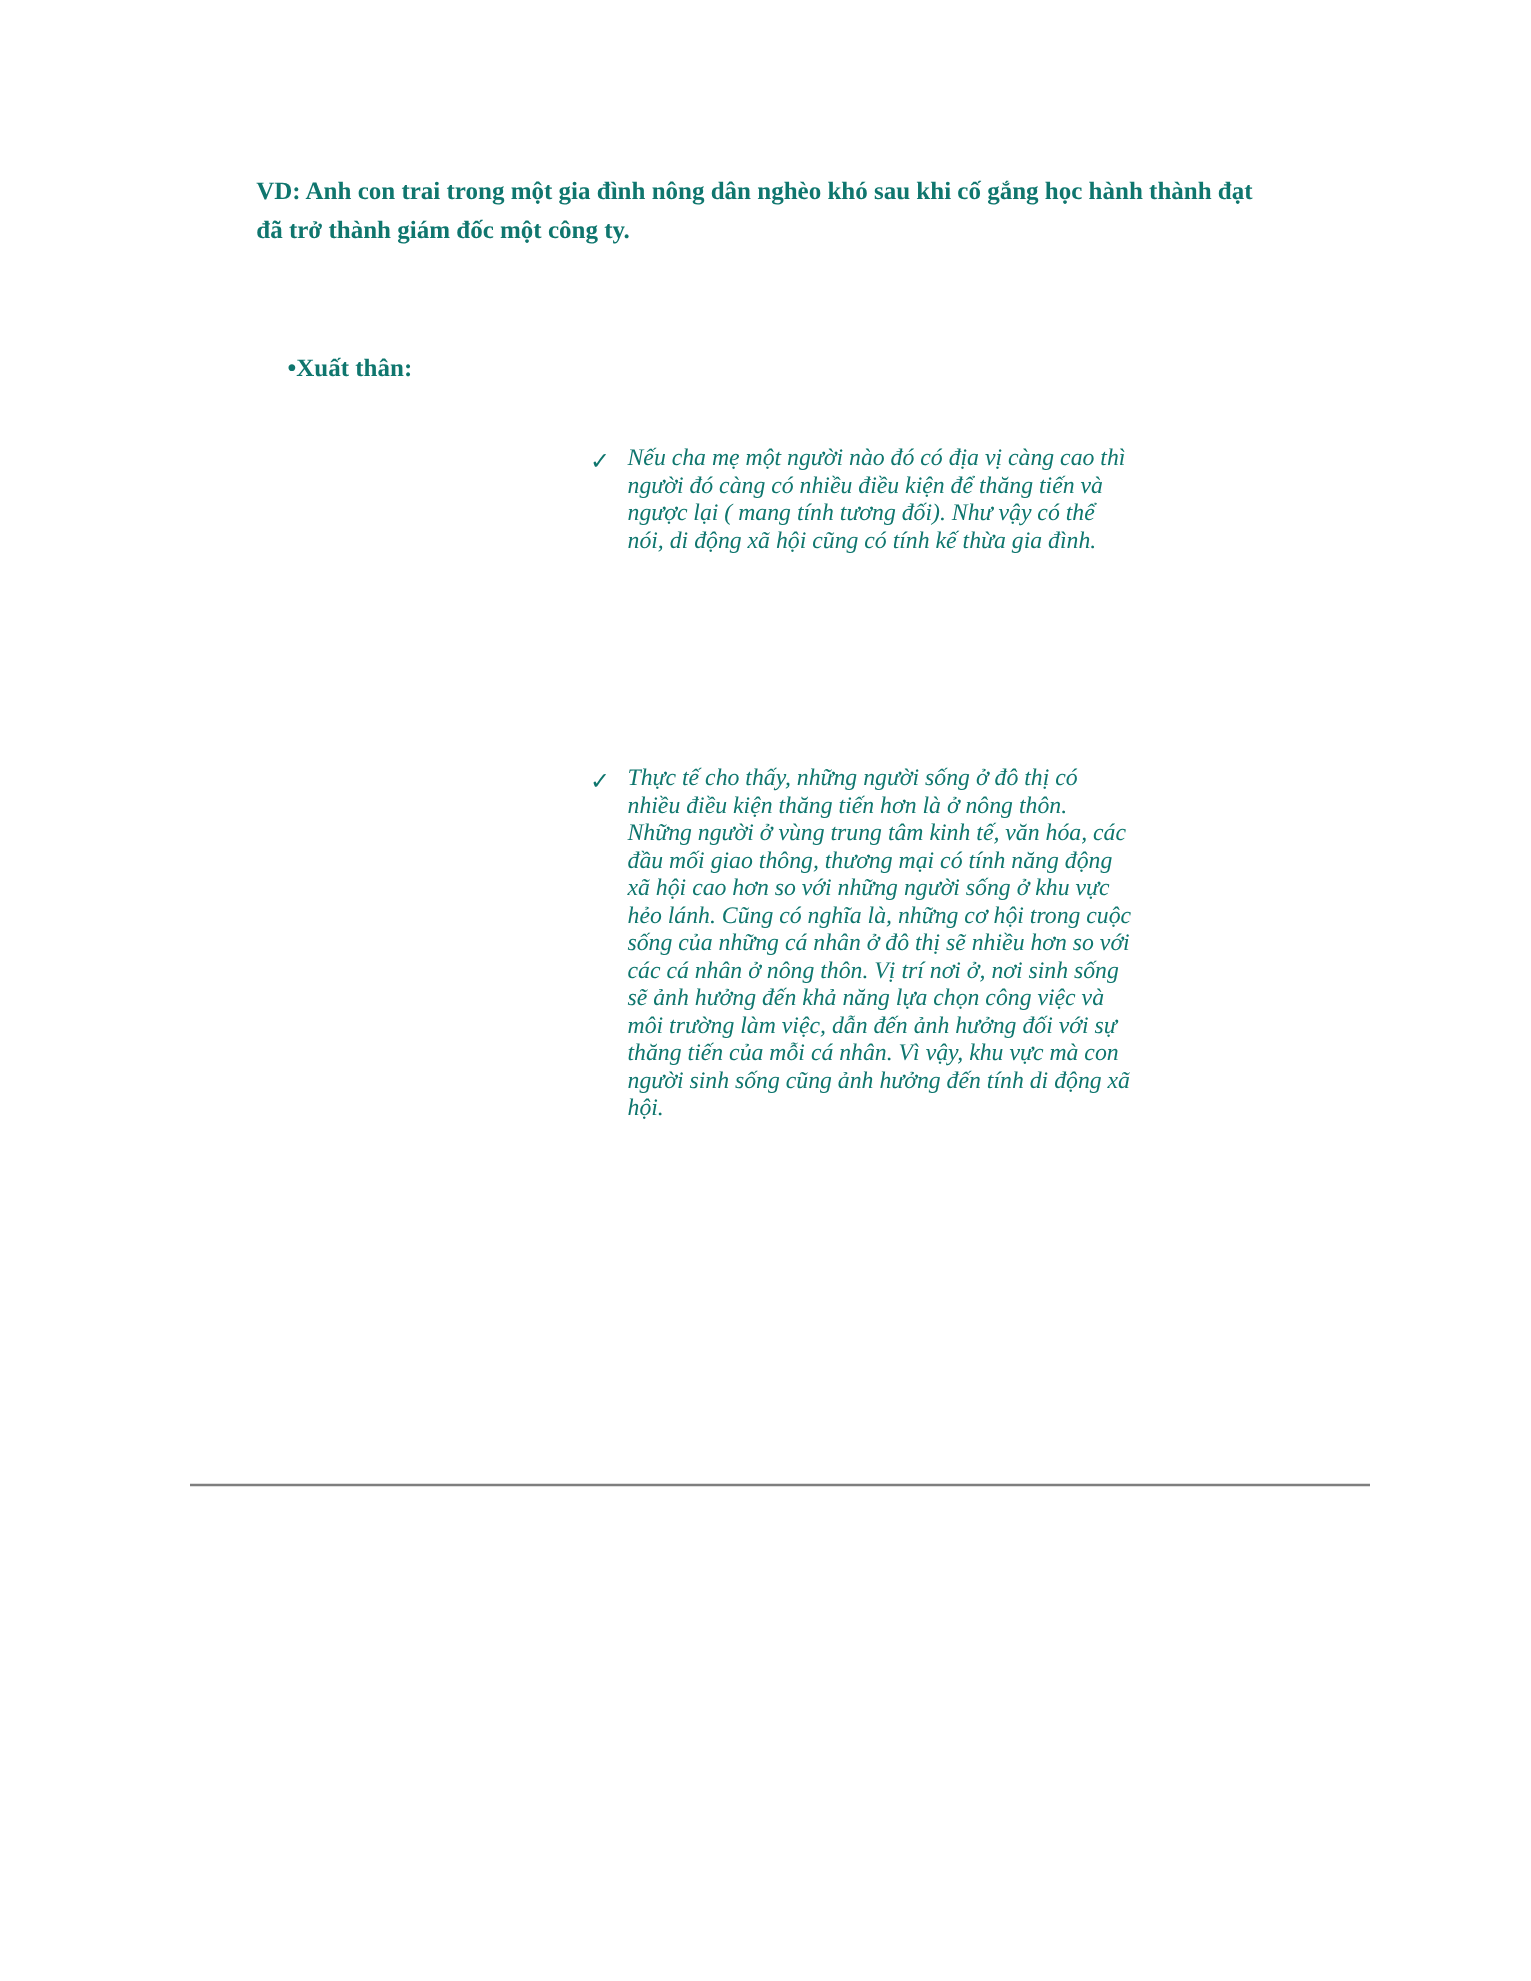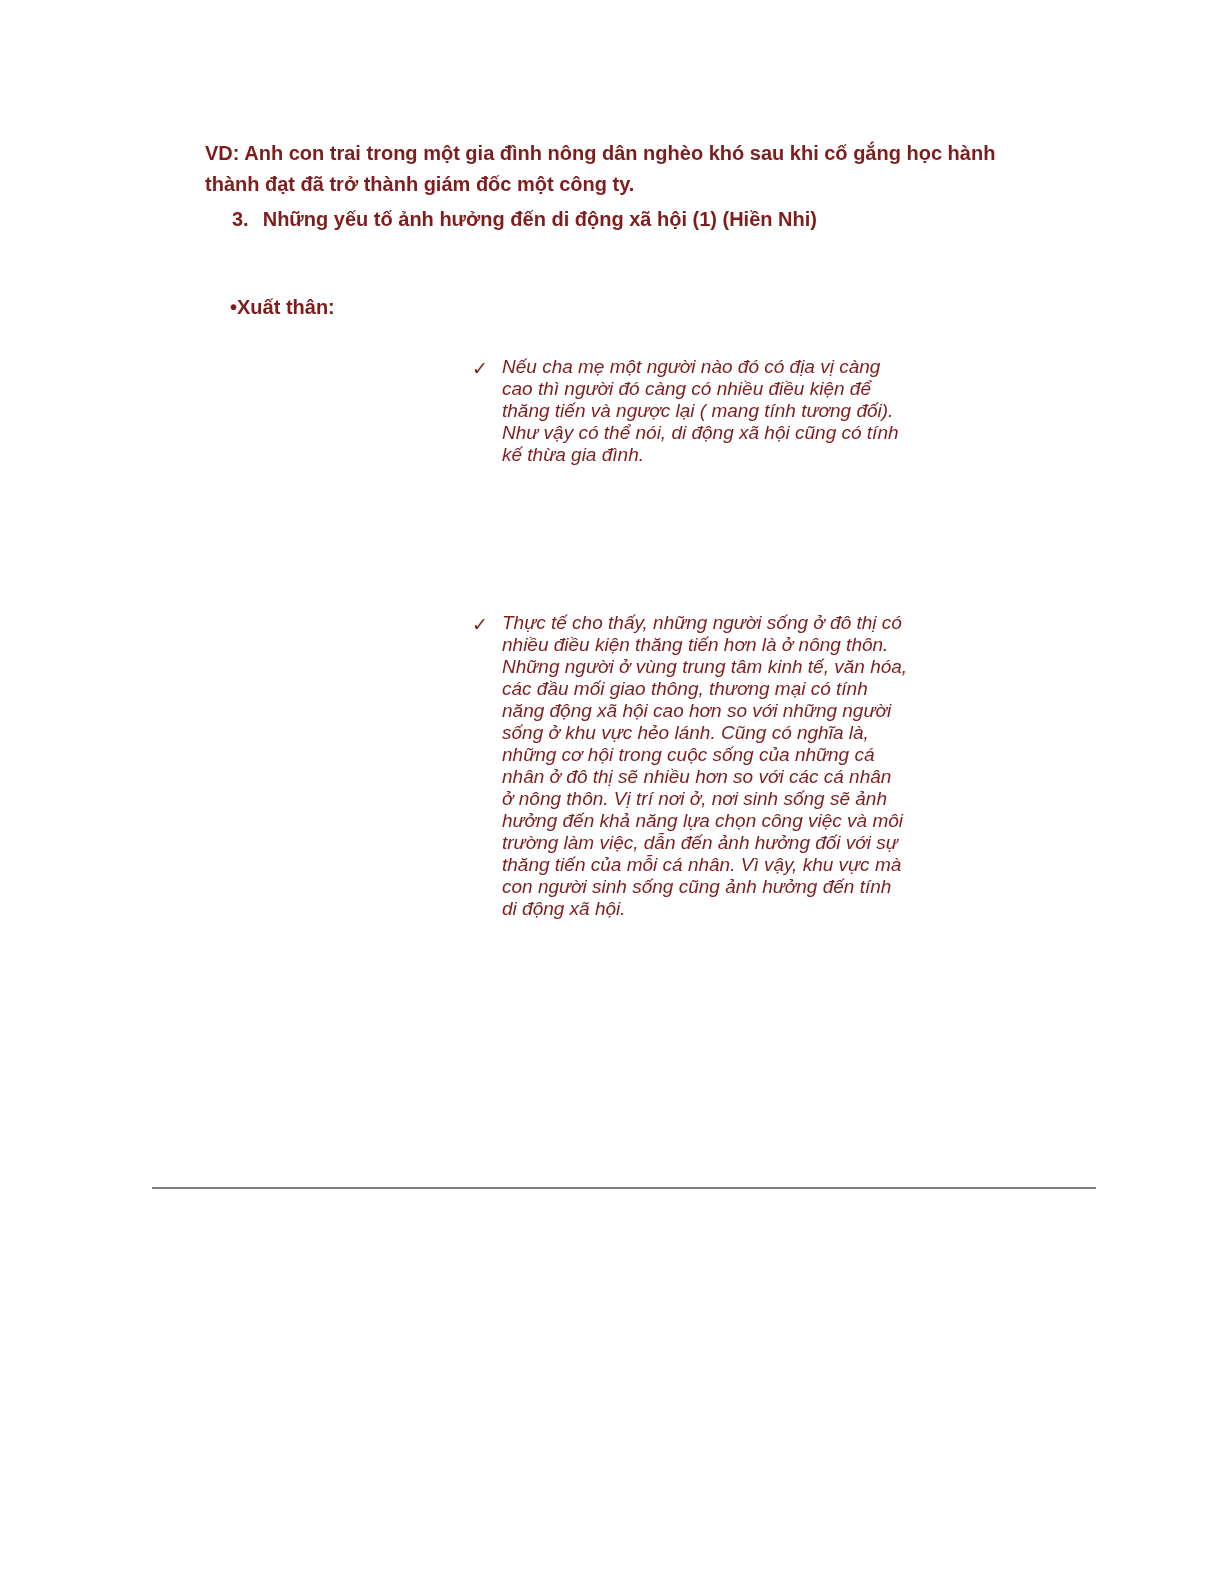--- a/index.html
+++ b/index.html
@@ -5,22 +5,22 @@
   html, body {
     margin: 0;
     padding: 0;
     background: #ffffff;
   }
   .screen {
     position: relative;
     width: 1225px;
     height: 1263px;
     background: #ffffff;
-    font-family: Liberation Sans, sans-serif;
-    color: #7f1d1d;
+    font-family: Liberation Serif, serif;
+    color: #0f766e;
     overflow: hidden;
   }
   .abs { position: absolute; margin: 0; }
 
   .example-para {
     left: 205px;
     top: 138px;
     width: 812px;
     font-size: 20px;
     line-height: 31px;
@@ -47,21 +47,20 @@
     height: 28px;
     font-size: 20px;
   }
   .row1 { top: 284px; }
   .row2 { top: 537px; }
   .flabel {
     position: absolute;
     left: 230px;
     font-weight: 700;
     white-space: nowrap;
-    margin-top: 12px;
   }
   .fdesc {
     position: absolute;
     left: 438px;
     white-space: nowrap;
   }
   .note {
     left: 0;
     width: 1225px;
     font-style: italic;
@@ -104,23 +103,20 @@
     background: #10141f;
   }
 </style>
 </head>
 <body>
 
 <div class="screen">
 
   <p class="abs example-para">VD: Anh con trai trong một gia đình nông dân nghèo khó sau khi cố gắng học hành thành đạt đã trở thành giám đốc một công ty.</p>
 
-  <div class="abs heading">
-    <span class="hnum">3.</span><span class="htext">Những yếu tố ảnh hưởng đến di động xã hội (1) (Hiền Nhi)</span>
-  </div>
 
 
   <div class="abs factor-row row1">
     <span class="flabel">•Xuất thân:</span>
   </div>
 
   <div class="abs note note1">
     <span class="check">✓</span>
     <span class="ntext">Nếu cha mẹ một người nào đó có địa vị càng cao thì người đó càng có nhiều điều kiện để thăng tiến và ngược lại ( mang tính tương đối). Như vậy có thể nói, di động xã hội cũng có tính kế thừa gia đình.</span>
   </div>

